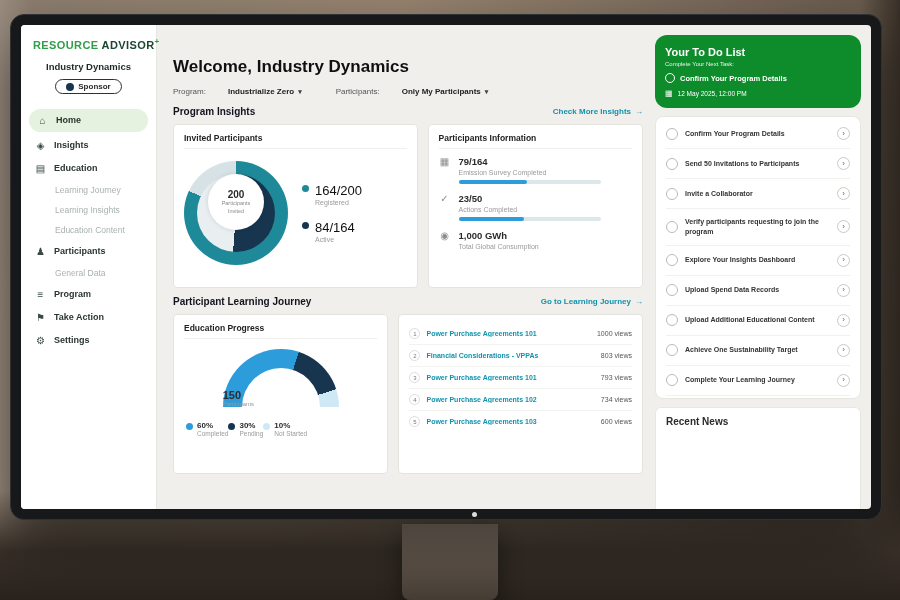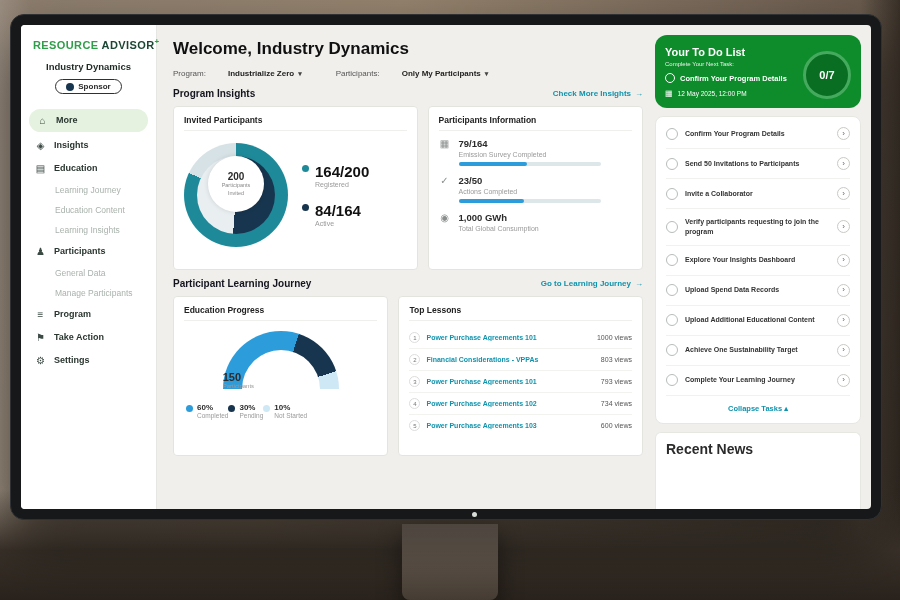--- a/index.html
+++ b/index.html
@@ -36,21 +36,21 @@
            padding:2px 10px; font-size:8px; font-weight:bold; cursor:pointer; background:#fff; }
   .badge-dot { width:8px; height:8px; border-radius:50%; background:#17354e; display:inline-block; }
   .nav { margin-top:4px; }
   .nav-item { display:flex; align-items:center; gap:8px; padding:6px 14px; font-size:9px; font-weight:bold;
               color:#2a3630; cursor:pointer; }
   .nav-ic { width:11px; text-align:center; font-size:10px; color:#3c4a44; font-weight:normal; }
   .nav-item.active { background:#e4f2df; border-radius:14px; margin:0 8px 2px; padding:6px 8px; }
   .nav-sub { padding:5px 14px 5px 34px; font-size:8.5px; color:#a9b2ac; cursor:pointer; }
 
   
-  .main { flex:1; min-width:0; padding:10px 12px 0 16px;border-radius:17px; }
+  .main { flex:1; min-width:0; padding:28px 12px 0 16px;border-radius:17px; }
   .welcome { font-size:17px; font-weight:bold; color:#101010; margin:4px 0 10px; }
   .filters { display:flex; align-items:center; gap:22px; font-size:8px; color:#555; margin-bottom:10px; }
   .f-value { font-weight:bold; color:#1d1d1d; display:inline-flex; gap:4px; align-items:center; cursor:pointer; margin-right:12px; }
   .chev { font-size:7px; color:#444; }
   .sec-row { display:flex; justify-content:space-between; align-items:center; margin:6px 0 7px; }
   .sec-title { font-size:10px; font-weight:bold; color:#14141f; }
   .sec-link { color:#0f93ad; font-size:8px; font-weight:bold; display:flex; gap:4px; align-items:center; cursor:pointer; }
   .card-row { display:flex; gap:10px; margin-bottom:8px; }
   .card { background:#fff; border:1px solid #e4e4df; border-radius:4px; padding:8px 10px; }
   .card-title { font-size:8.5px; font-weight:bold; color:#222; margin-bottom:6px; padding-bottom:5px; border-bottom:1px solid #efefec; }
@@ -61,21 +61,21 @@
   .donut-outer { width:104px; height:104px; border-radius:50%; display:flex; align-items:center; justify-content:center; flex-shrink:0; }
   .donut-inner { width:78px; height:78px; border-radius:50%; display:flex; justify-content:center; }
   .donut-hole  { width:56px; height:56px; border-radius:50%; background:#fff; display:flex; flex-direction:column;
                  align-items:center; justify-content:center; text-align:center; box-shadow:0 0 5px rgba(0,0,0,.12); }
   .donut-val { font-size:10px; font-weight:bold; }
   .donut-lab { font-size:5.5px; color:#8a8a8a; width:42px; line-height:1.3; }
   .legend-v { display:flex; flex-direction:column; gap:14px; }
   .leg-item { display:flex; gap:6px; align-items:flex-start; }
   .dot { width:7px; height:7px; border-radius:50%; margin-top:2px; flex-shrink:0; }
   .dot.teal{background:#1e8a99} .dot.navy{background:#17354e} .dot.blue{background:#2d9cdb} .dot.pale{background:#cfe8f5}
-  .leg-val { font-size:15px; font-weight:bold; color:#111; }
+  .leg-val { font-size:13px; font-weight:normal; color:#111; }
   .leg-lab { font-size:7px; color:#9a9a9a; margin-top:1px; }
 
   .info-row { display:flex; gap:8px; margin:7px 0 9px; align-items:flex-start; }
   .info-ic { color:#8a8f8c; font-size:10px; width:12px; text-align:center; }
   .info-val { font-size:9.5px; font-weight:bold; }
   .info-lab { font-size:7px; color:#9a9a9a; margin:2px 0 4px; }
   .bar { height:4px; background:#dde6e9; border-radius:2px; width:142px; }
   .bar-fill { height:100%; border-radius:2px; background:#2d9cdb; }
 
   .card-edu { flex:1; height:160px; }
@@ -110,21 +110,21 @@
   .cal { font-size:8px; }
   .todo-ring { position:absolute; right:10px; top:16px; width:48px; height:48px; border-radius:50%; background:#0a6e22;
                border:3px solid #45aa5e; display:flex; align-items:center; justify-content:center;
                font-size:11px; font-weight:bold; }
   .tasks-card { background:#fff; border-radius:8px; margin-top:8px; padding:2px 10px; border:1px solid #e7e7e2; }
   .task-row { display:flex; align-items:center; gap:7px; padding:8px 0; border-bottom:1px solid #f1f1ee; cursor:pointer; }
   .task-label { flex:1; font-size:7px; color:#333; font-weight:bold; line-height:1.4; }
   .task-chev { width:13px; height:13px; border-radius:50%; border:1px solid #c9c9c4; color:#666; font-size:8px;
                display:flex; align-items:center; justify-content:center; flex-shrink:0; line-height:1; }
   .collapse-link { text-align:center; color:#0f93ad; font-size:7.5px; font-weight:bold; padding:8px 0; cursor:pointer; }
-  .news-card { background:#fff; border-radius:6px 6px 0 0; margin-top:8px; padding:8px 10px; font-size:14px;
+  .news-card { background:#fff; border-radius:6px 6px 0 0; margin-top:8px; padding:8px 10px; font-size:10px;
                font-weight:bold; flex:1; border:1px solid #e7e7e2; border-bottom:none; }
 </style>
 </head>
 <body>
 
 <div class="scene">
   <div class="shade-left"></div>
   <div class="shade-right"></div>
   <div class="desk"></div>
   <div class="stand"></div>
@@ -140,39 +140,38 @@
         <div class="org">
           <div class="org-name">Industry Dynamics</div>
           <div class="badge">
             <span class="badge-dot"></span>
             <span>Sponsor</span>
           </div>
         </div>
         <nav class="nav">
           <div class="nav-item active">
             <span class="nav-ic">⌂</span>
-            <span>More</span>
+            <span>Home</span>
           </div>
           <div class="nav-item">
             <span class="nav-ic">◈</span>
             <span>Insights</span>
           </div>
           <div class="nav-item">
             <span class="nav-ic">▤</span>
             <span>Education</span>
           </div>
           <div class="nav-sub">Learning Journey</div>
+          <div class="nav-sub">Learning Insights</div>
           <div class="nav-sub">Education Content</div>
-          <div class="nav-sub">Learning Insights</div>
           <div class="nav-item">
             <span class="nav-ic">♟</span>
             <span>Participants</span>
           </div>
           <div class="nav-sub">General Data</div>
-          <div class="nav-sub">Manage Participants</div>
           <div class="nav-item">
             <span class="nav-ic">≡</span>
             <span>Program</span>
           </div>
           <div class="nav-item">
             <span class="nav-ic">⚑</span>
             <span>Take Action</span>
           </div>
           <div class="nav-item">
             <span class="nav-ic">⚙</span>
@@ -308,21 +307,20 @@
                 <span class="dot pale"></span>
                 <span>
                   <div class="eleg-pct">10%</div>
                   <div class="eleg-lab">Not Started</div>
                 </span>
               </div>
             </div>
           </section>
 
           <section class="card card-lessons">
-            <div class="card-title">Top Lessons</div>
             <div class="lesson-row">
               <span class="rank">1</span>
               <span class="lesson-title">Power Purchase Agreements 101</span>
               <span class="lesson-views">1000 views</span>
             </div>
             <div class="lesson-row">
               <span class="rank">2</span>
               <span class="lesson-title">Financial Considerations - VPPAs</span>
               <span class="lesson-views">803 views</span>
             </div>
@@ -350,23 +348,20 @@
           <div class="todo-title">Your To Do List</div>
           <div class="todo-sub">Complete Your Next Task:</div>
           <div class="todo-next">
             <span class="task-check light"></span>
             <span>Confirm Your Program Details</span>
           </div>
           <div class="todo-date">
             <span class="cal">▦</span>
             <span>12 May 2025, 12:00 PM</span>
           </div>
-          <div class="todo-ring">
-            <span>0/7</span>
-          </div>
         </div>
 
         <div class="tasks-card">
           <div class="task-row">
             <span class="task-check"></span>
             <span class="task-label">Confirm Your Program Details</span>
             <span class="task-chev">›</span>
           </div>
           <div class="task-row">
             <span class="task-check"></span>
@@ -400,24 +395,20 @@
           </div>
           <div class="task-row">
             <span class="task-check"></span>
             <span class="task-label">Achieve One Sustainability Target</span>
             <span class="task-chev">›</span>
           </div>
           <div class="task-row">
             <span class="task-check"></span>
             <span class="task-label">Complete Your Learning Journey</span>
             <span class="task-chev">›</span>
-          </div>
-          <div class="collapse-link">
-            <span>Collapse Tasks</span>
-            <span>▴</span>
           </div>
         </div>
 
         <div class="news-card">
           <span>Recent News</span>
         </div>
       </aside>
 
     </div>
     <div class="power-led"></div>

